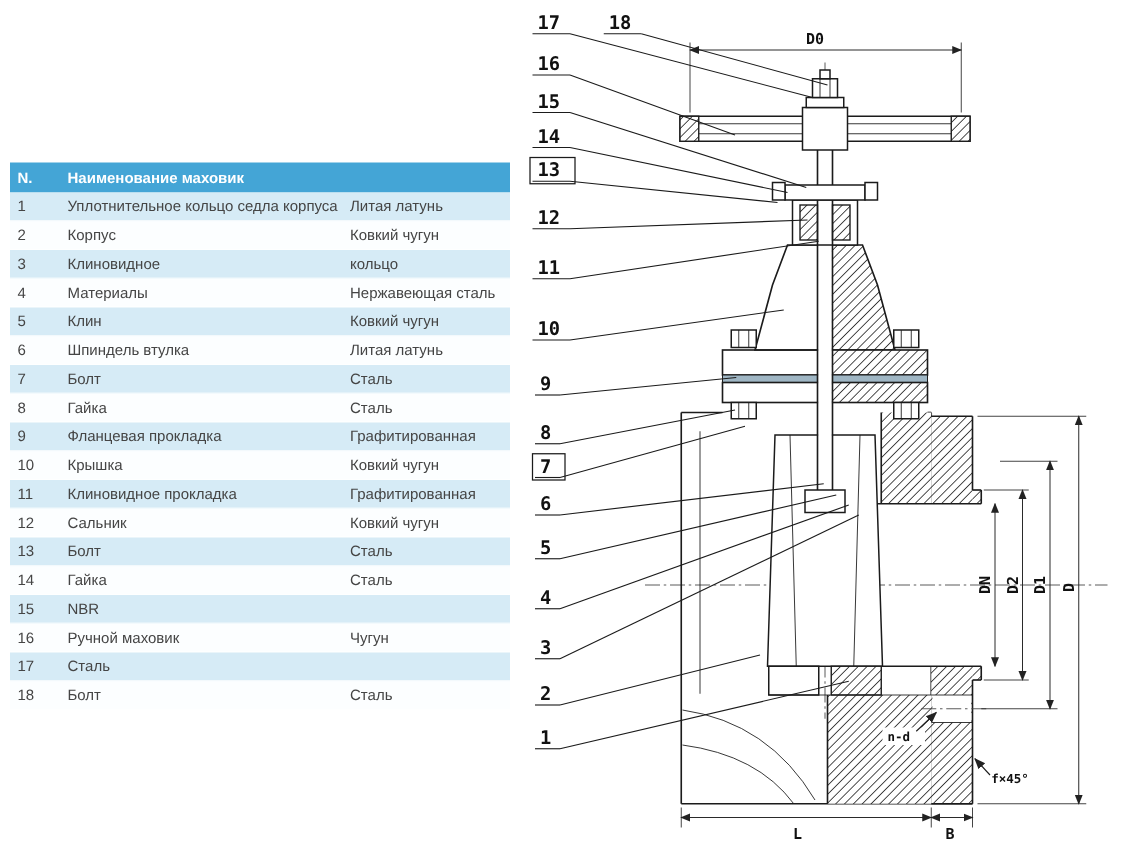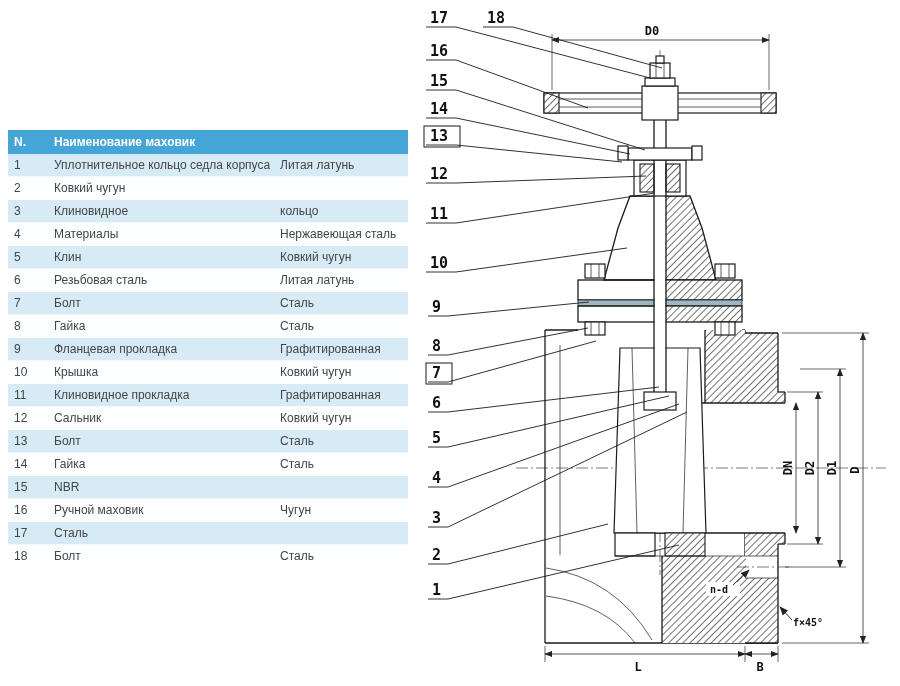--- a/index.html
+++ b/index.html
@@ -264,40 +264,41 @@
     <div class="col-name">Наименование маховик</div>
   </div>
   <div id="t-rows">
       <div class="t-row odd">
         <div class="col-n">1</div>
         <div class="col-name">Уплотнительное кольцо седла корпуса</div>
         <div class="col-mat">Литая латунь</div>
       </div>
       <div class="t-row even">
         <div class="col-n">2</div>
+        <div class="col-name">Корпус</div>
         <div class="col-mat">Ковкий чугун</div>
       </div>
       <div class="t-row odd">
         <div class="col-n">3</div>
         <div class="col-name">Клиновидное</div>
         <div class="col-mat">кольцо</div>
       </div>
       <div class="t-row even">
         <div class="col-n">4</div>
         <div class="col-name">Материалы</div>
         <div class="col-mat">Нержавеющая сталь</div>
       </div>
       <div class="t-row odd">
         <div class="col-n">5</div>
         <div class="col-name">Клин</div>
         <div class="col-mat">Ковкий чугун</div>
       </div>
       <div class="t-row even">
         <div class="col-n">6</div>
-        <div class="col-name">Резьбовая сталь</div>
+        <div class="col-name">Шпиндель втулка</div>
         <div class="col-mat">Литая латунь</div>
       </div>
       <div class="t-row odd">
         <div class="col-n">7</div>
         <div class="col-name">Болт</div>
         <div class="col-mat">Сталь</div>
       </div>
       <div class="t-row even">
         <div class="col-n">8</div>
         <div class="col-name">Гайка</div>

